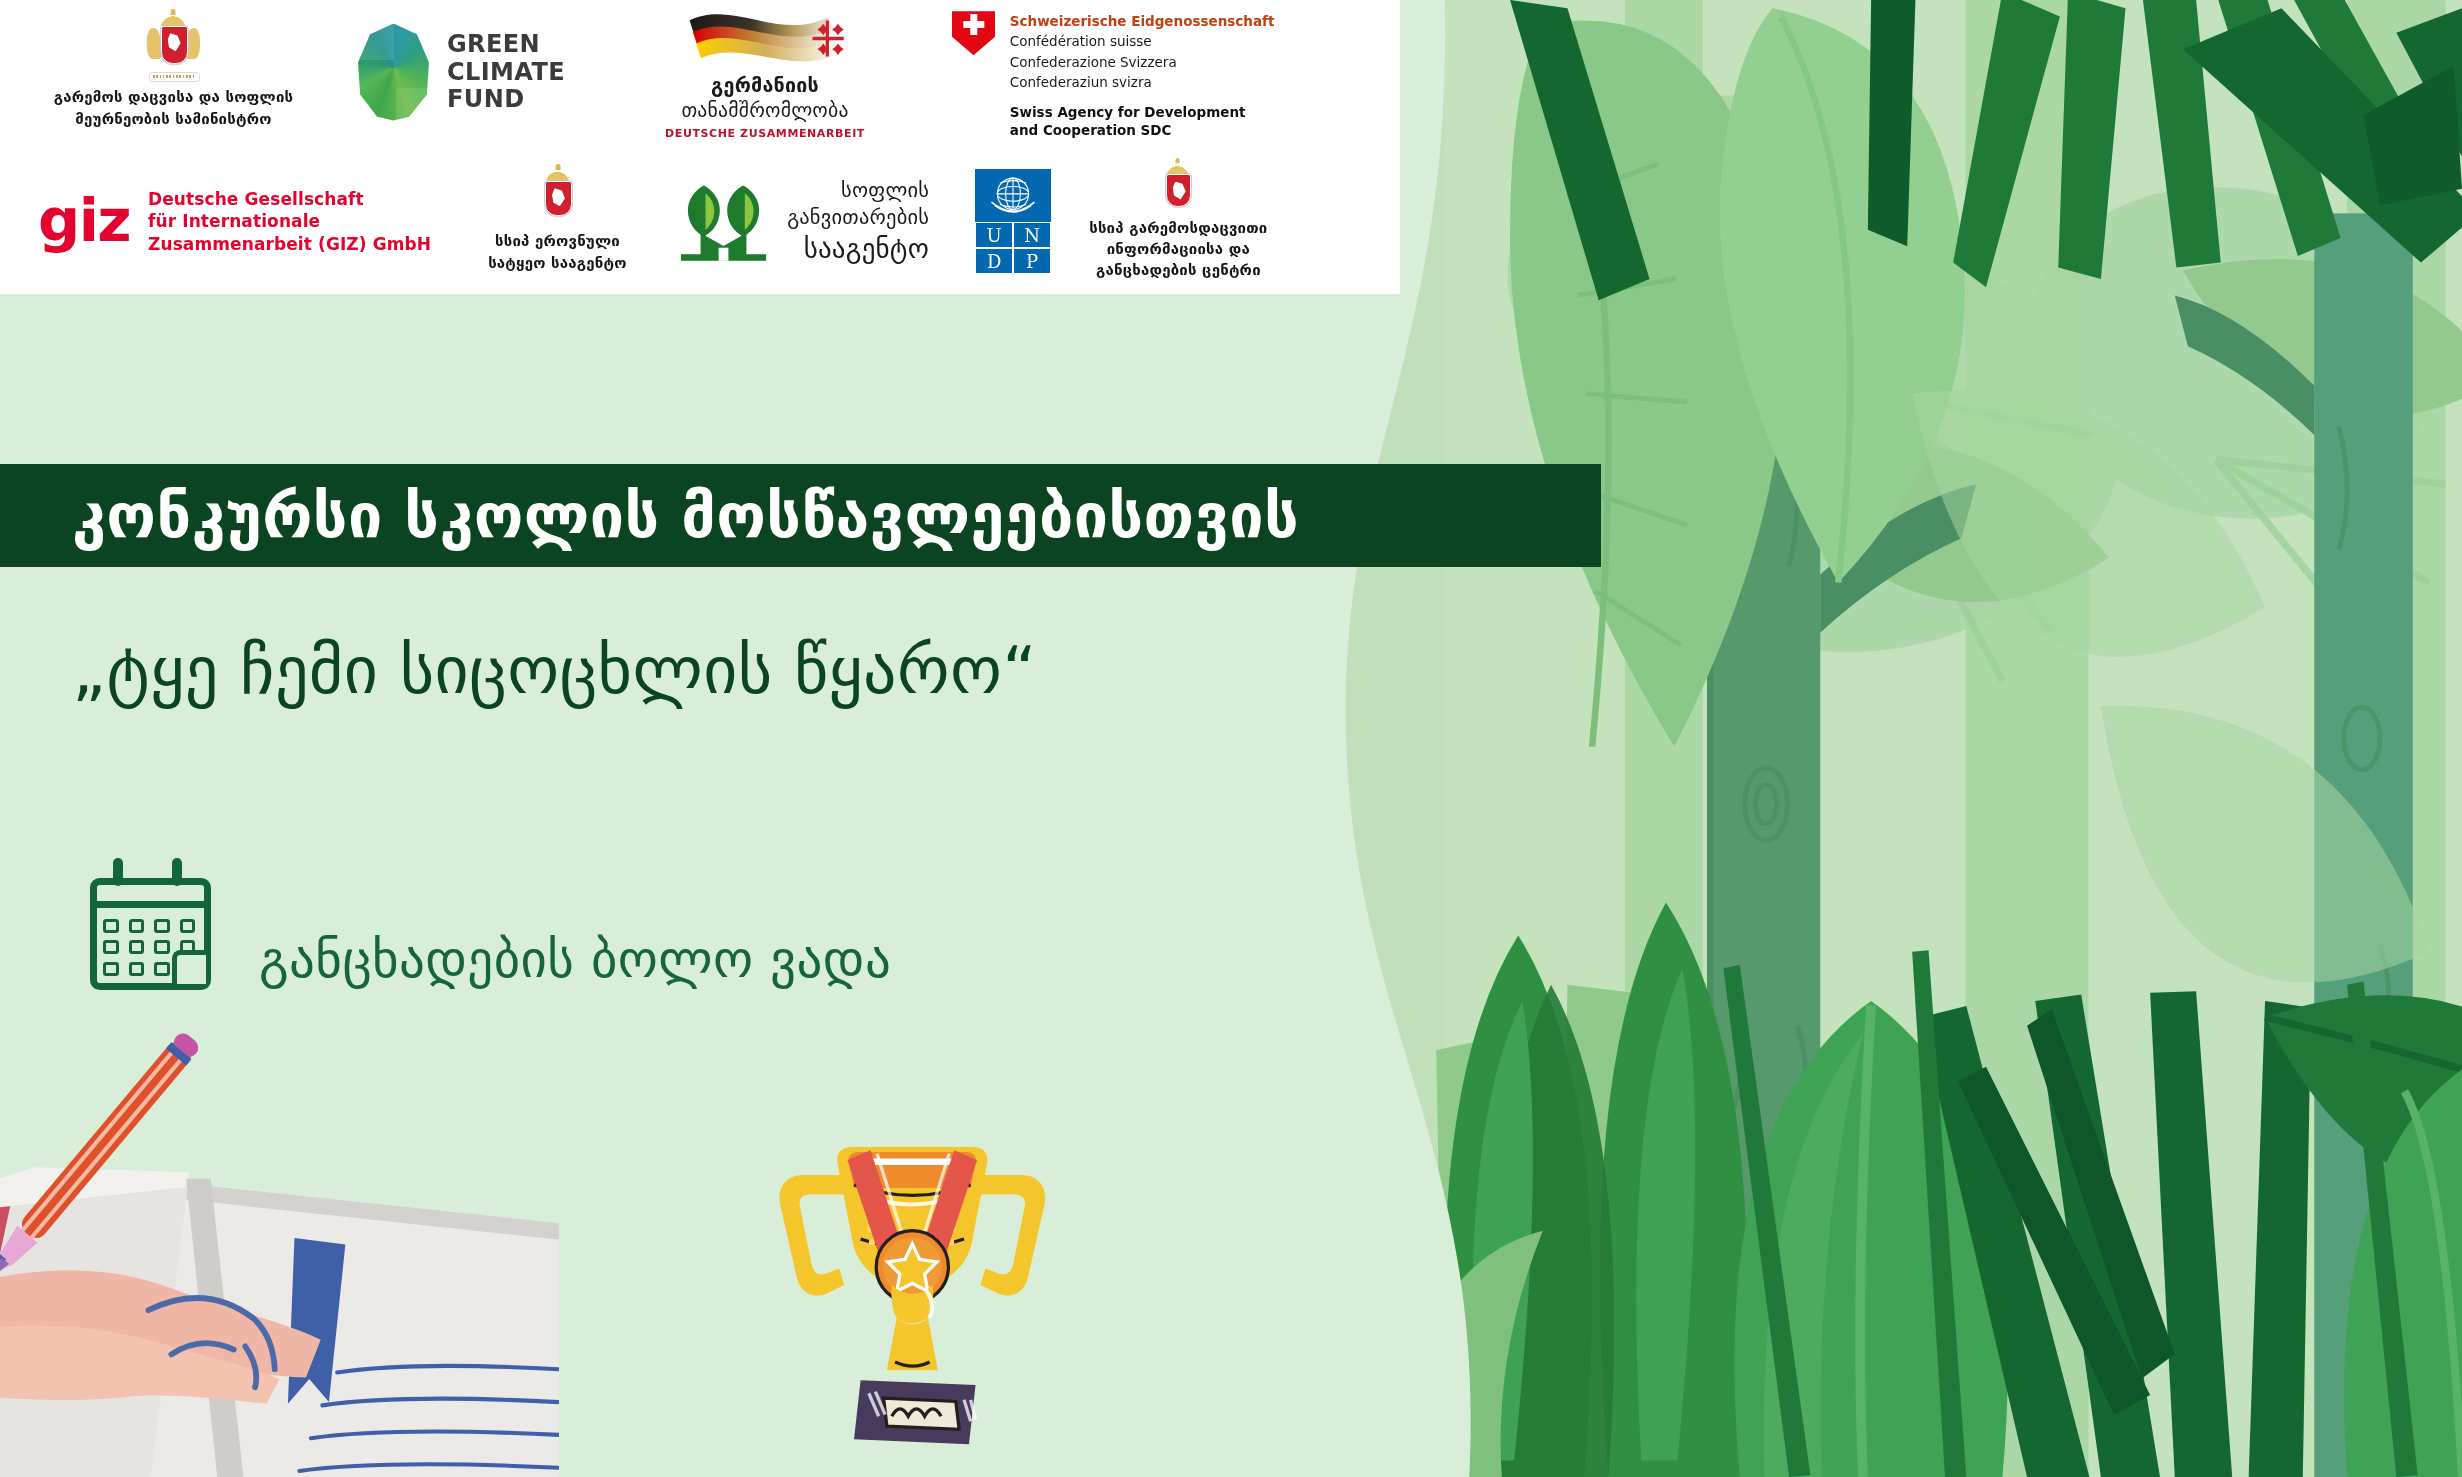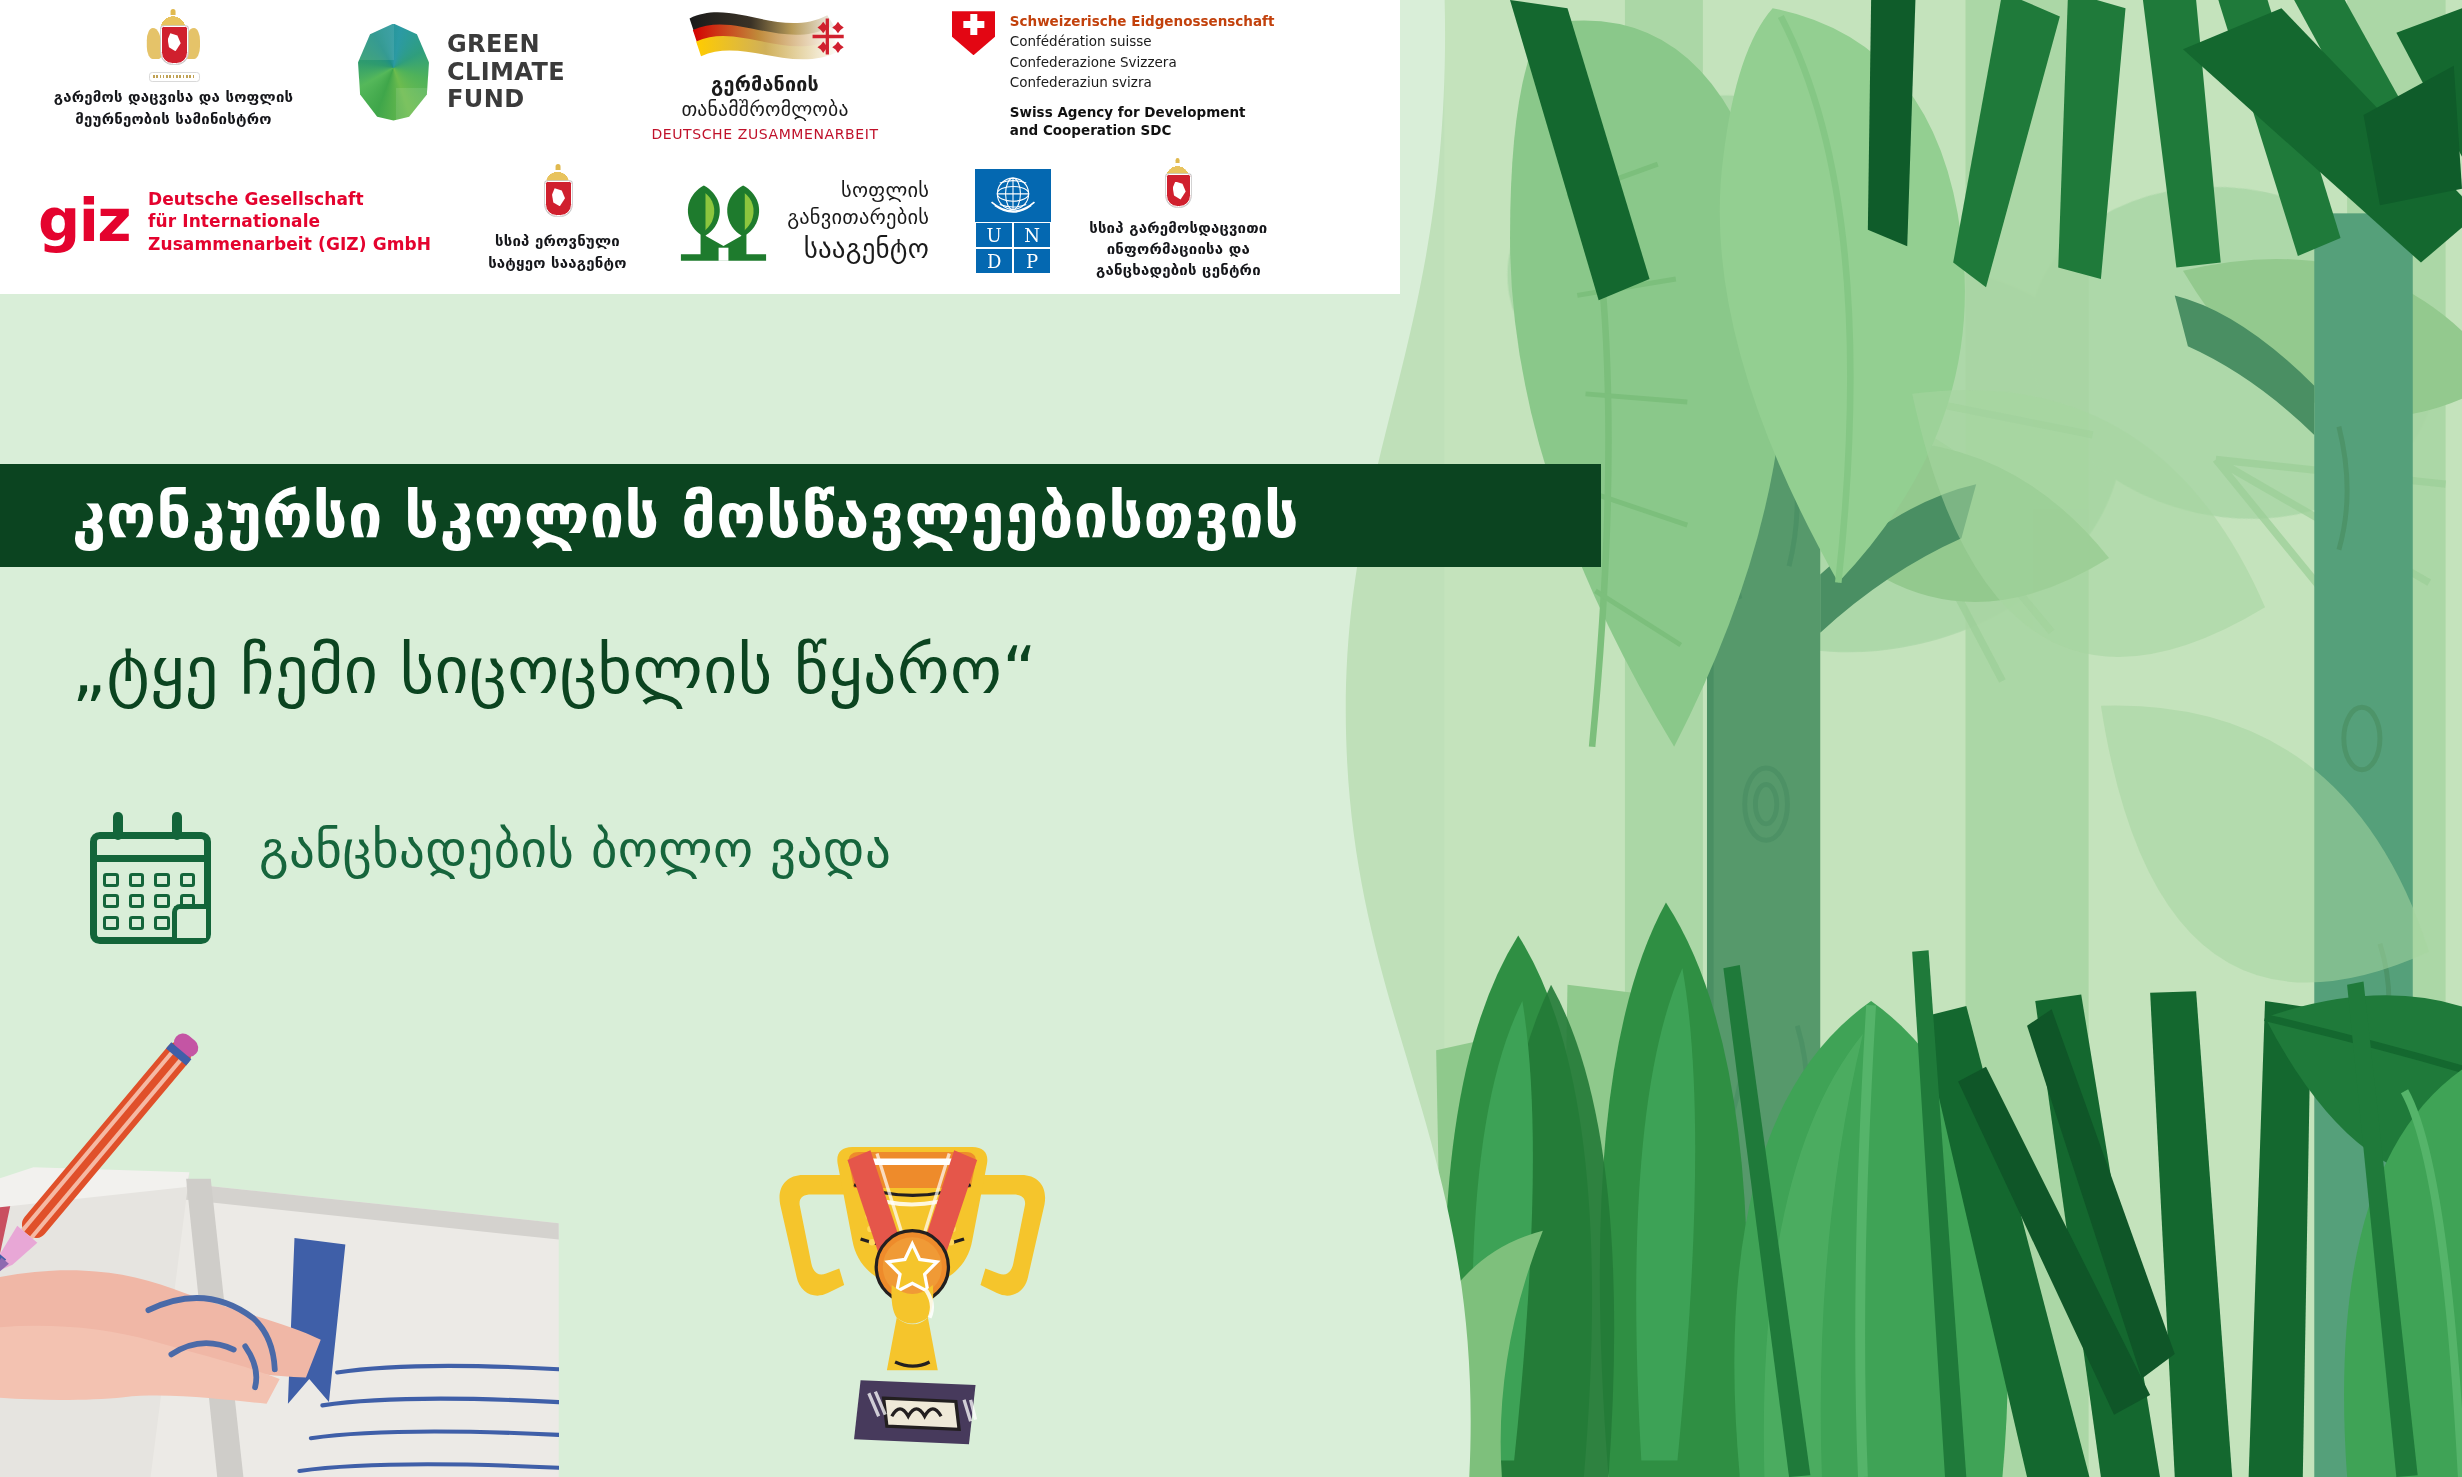--- a/index.html
+++ b/index.html
@@ -90,21 +90,21 @@
   
   .band{position:absolute;left:0;top:464px;height:103px;background:#0b4420;z-index:15;
      display:flex;align-items:center;padding-left:72px;box-sizing:border-box;width:1601px;}
   .band .t{color:#ffffff;font-size:61px;font-weight:700;letter-spacing:0.4px;white-space:nowrap;
      font-family:"DejaVu Sans","Liberation Sans",sans-serif;}
 
   .subtitle{position:absolute;left:72px;top:632px;z-index:15;color:#0b4420;font-size:66px;font-weight:400;
      letter-spacing:0.4px;white-space:nowrap;font-family:"DejaVu Sans","Liberation Sans",sans-serif;}
 
   
-  .deadline{position:absolute;left:90px;top:812px;z-index:15;display:flex;align-items:flex-start;gap:48px;}
+  .deadline{position:absolute;left:90px;top:858px;z-index:15;display:flex;align-items:flex-end;gap:48px;}
   .cal{position:relative;width:121px;height:131px;flex:none;}
   .cal .body{position:absolute;top:19.7px;left:0;width:121px;height:112px;border:7.4px solid #13653a;
      border-radius:9.8px;box-sizing:border-box;background:transparent;}
   .cal .bar{position:absolute;top:43px;left:6.6px;width:108px;height:7.4px;background:#13653a;}
   .cal .ring{position:absolute;top:0;width:8.2px;height:28px;border:5.7px solid #13653a;border-radius:4.9px;box-sizing:border-box;}
   .cal .ring.a{left:23px;}
   .cal .ring.b{left:82px;}
   .cal .grid{position:absolute;top:61px;left:13px;width:95px;display:grid;grid-template-columns:repeat(4,1fr);
      gap:7.4px 7.4px;}
   .cal .d{width:15.6px;height:14px;border:3.7px solid #13653a;border-radius:3.3px;box-sizing:border-box;}
@@ -348,21 +348,21 @@
               <path d="M168,28 l3,-4 l3,4 l4,3 l-4,3 l-3,4 l-3,-4 l-4,-3Z"></path>
               <path d="M186,28 l3,-4 l3,4 l4,3 l-4,3 l-3,4 l-3,-4 l-4,-3Z"></path>
               <path d="M168,52 l3,-4 l3,4 l4,3 l-4,3 l-3,4 l-3,-4 l-4,-3Z"></path>
               <path d="M186,52 l3,-4 l3,4 l4,3 l-4,3 l-3,4 l-3,-4 l-4,-3Z"></path>
             </g>
           </svg>
         </div>
         <div class="cap" style="align-items:center;gap:0;">
           <span class="geo-txt" style="font-size:19.7px;line-height:1.26;font-weight:700;color:#1a1a1a;">გერმანიის</span>
           <span class="geo-txt" style="font-size:19.7px;line-height:1.26;font-weight:400;color:#1a1a1a;">თანამშრომლობა</span>
-          <span style="font-size:14px;font-weight:400;color:#c0112a;letter-spacing:0.6px;margin-top:3.3px;">DEUTSCHE ZUSAMMENARBEIT</span>
+          <span style="font-size:11px;font-weight:700;color:#c0112a;letter-spacing:0.6px;margin-top:3.3px;">DEUTSCHE ZUSAMMENARBEIT</span>
         </div>
       </div>
 
       <div class="logo" style="align-items:flex-start;gap:14.8px;padding-left:64px;padding-top:6.6px;">
         <div class="swiss">
           <div class="sh"></div>
             <div class="cr"></div>
             <div class="cr2"></div>
         </div>
         <div class="cap" style="gap:0;">

